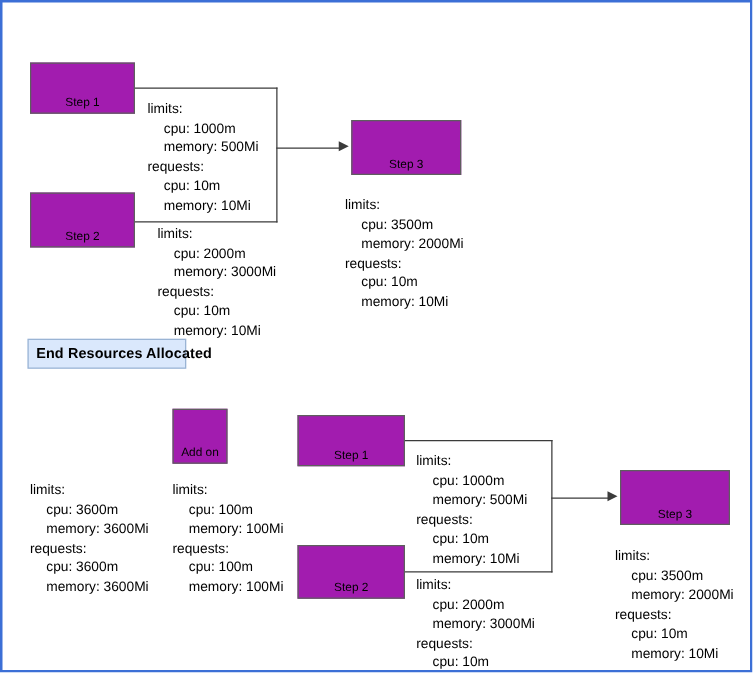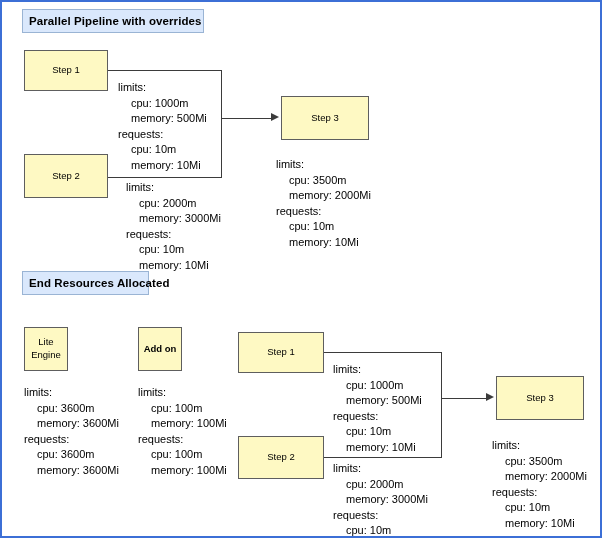--- a/index.html
+++ b/index.html
@@ -40,26 +40,26 @@
     font-size: 11.5px;
     font-weight: bold;
     color: #000000;
     letter-spacing: 0.1px;
     white-space: nowrap;
   }
 
   
   .node {
     position: absolute;
-    background: #fef9c3;
+    background: #a21caf;
     border: 1.4px solid #5e5e5e;
     box-sizing: border-box;
     display: flex;
     align-items: center;
-    justify-content: center;
+    justify-content: flex-end;
     flex-direction: column;
     font-size: 9.5px;
     color: #000000;
     text-align: center;
     line-height: 1.35;
   }
 
   
   .res {
     position: absolute;
@@ -90,21 +90,20 @@
     border-bottom: 4.5px solid transparent;
     border-left: 8px solid #3b3b3b;
   }
 </style>
 </head>
 <body>
 
 <div class="page">
   <div class="canvas">
 
-    <div class="section-title" style="left:20px; top:7px; width:182px; height:24px;">Parallel Pipeline with  overrides</div>
 
     <div class="node" style="left:22px; top:48px; width:84px; height:41px;">
       <span>Step 1</span>
     </div>
 
     <div class="node" style="left:22px; top:152px; width:84px; height:44px;">
       <span>Step 2</span>
     </div>
 
     <div class="node" style="left:279px; top:94px; width:88px; height:44px;">
@@ -139,26 +138,22 @@
       <span class="lbl">limits:</span>
       <span class="val">cpu: 3500m</span>
       <span class="val">memory: 2000Mi</span>
       <span class="lbl">requests:</span>
       <span class="val">cpu: 10m</span>
       <span class="val">memory: 10Mi</span>
     </div>
 
     <div class="section-title" style="left:20px; top:269px; width:127px; height:24px;">End Resources Allocated</div>
 
-    <div class="node" style="left:22px; top:325px; width:44px; height:44px;">
-      <span>Lite</span>
-      <span>Engine</span>
-    </div>
-
-    <div class="node" style="left:136px; top:325px; width:44px; height:44px;font-weight:bold;">
+
+    <div class="node" style="left:136px; top:325px; width:44px; height:44px;">
       <span>Add on</span>
     </div>
 
     <div class="node" style="left:236px; top:330px; width:86px; height:41px;">
       <span>Step 1</span>
     </div>
 
     <div class="node" style="left:236px; top:434px; width:86px; height:43px;">
       <span>Step 2</span>
     </div>

